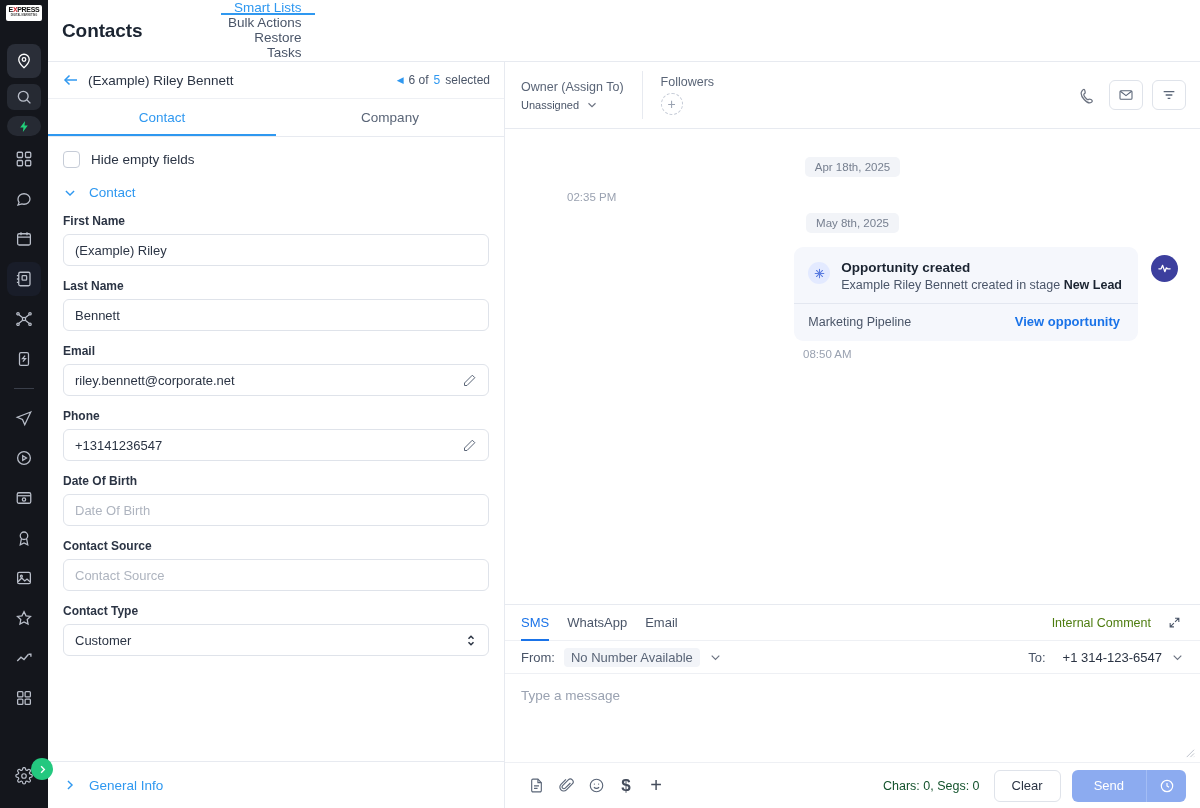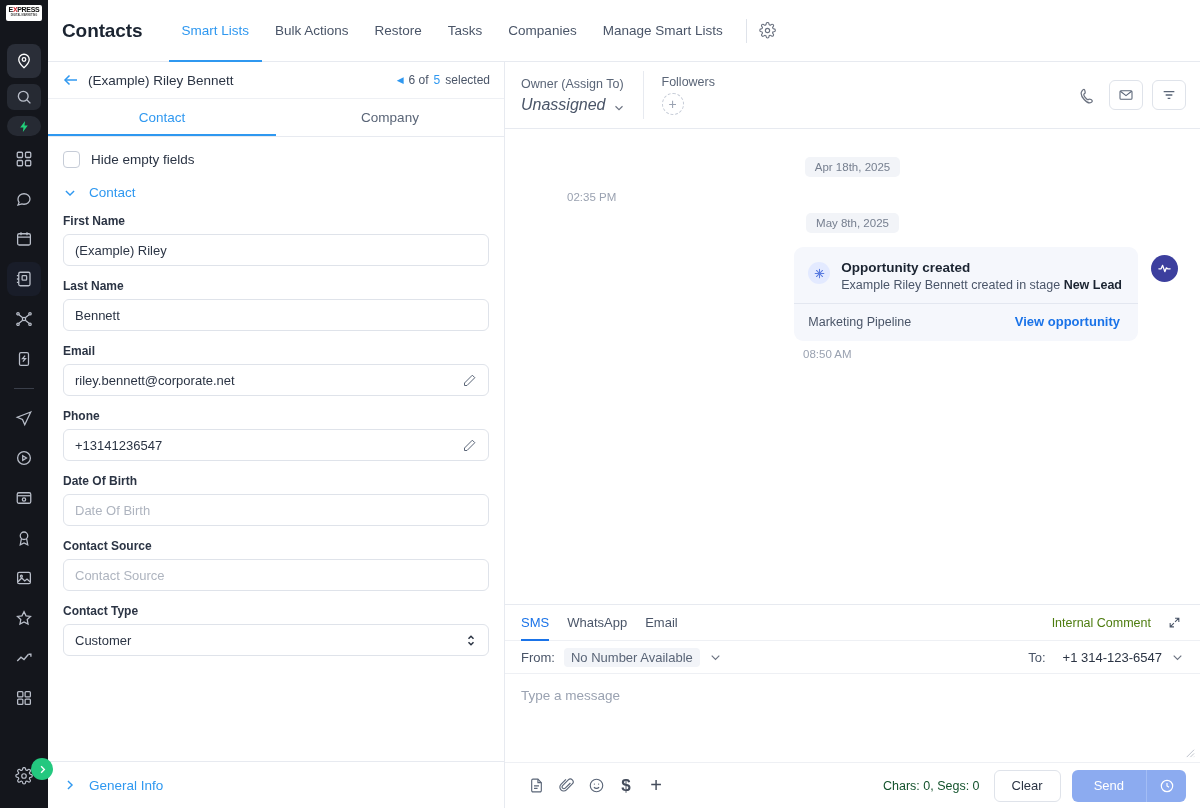--- a/index.html
+++ b/index.html
@@ -66,21 +66,21 @@
     height: 62px; flex: 0 0 62px;
     display: flex; align-items: center;
     padding: 0 0 0 14px;
     border-bottom: 1px solid #e7eaf0;
     background: #fff;
   }
   .topbar-title {
     font-size: 19px; font-weight: bold; color: #1b2431;
     margin-right: 26px; letter-spacing: -0.1px;
   }
-  .topnav { display: flex; align-items: center; height: 62px; }
+  .topnav { display: flex; align-items: flex-end; height: 62px; flex-direction: column; }
   .topnav-item {
     font-size: 13.5px; color: #4a5568; padding: 0 13px;
     height: 62px; display: flex; align-items: center;
     cursor: pointer; white-space: nowrap;
   }
   .topnav-item.active { color: #2f98f0; box-shadow: inset 0 -2px 0 0 #2f98f0; }
   .topnav-divider { width: 1px; height: 24px; background: #dfe3ea; margin: 0 6px 0 10px; }
   .topnav-gear { width: 30px; height: 30px; display:flex; align-items:center; justify-content:center; color:#6b7280; cursor:pointer; }
   .topnav-gear svg { width: 17px; height: 17px; }
 
@@ -149,21 +149,21 @@
   .acc-row .atitle { font-size: 13.5px; color: #2f98f0; font-weight: 500; }
 
   
   .conv { flex: 1 1 auto; display: flex; flex-direction: column; min-width: 0; min-height:0; background: #fff;}
   .conv-head {
     height: 67px; flex: 0 0 67px; display: flex; align-items: center;
     border-bottom: 1px solid #e7eaf0; padding: 0 14px 0 16px;
   }
   .owner-blk { padding-right: 18px; border-right: 1px solid #e7eaf0; height: 48px; display:flex; flex-direction:column; justify-content:center; gap:5px;}
   .owner-lbl { font-size: 12.5px; color: #5a6577; }
-  .owner-val { font-size: 16px; color: #4a5568; display: flex; align-items: flex-end; gap: 7px; cursor: pointer; font-style: italic;}
+  .owner-val { font-size: 11px; color: #4a5568; display: flex; align-items: flex-end; gap: 7px; cursor: pointer;}
   .owner-val svg { width: 12px; height: 12px; color:#6b7280;}
   .fol-blk { padding-left: 18px; height: 48px; display:flex; flex-direction:column; justify-content:center; gap:4px;}
   .fol-lbl { font-size: 12.5px; color: #5a6577; }
   .fol-add {
     width: 22px; height: 22px; border-radius: 50%;
     border: 1px dashed #c6ccd7; color: #9aa2b1;
     display: flex; align-items: center; justify-content: center;
     font-size: 14px; line-height: 1; cursor: pointer;
   }
   .conv-head-spacer { flex: 1 1 auto; }

